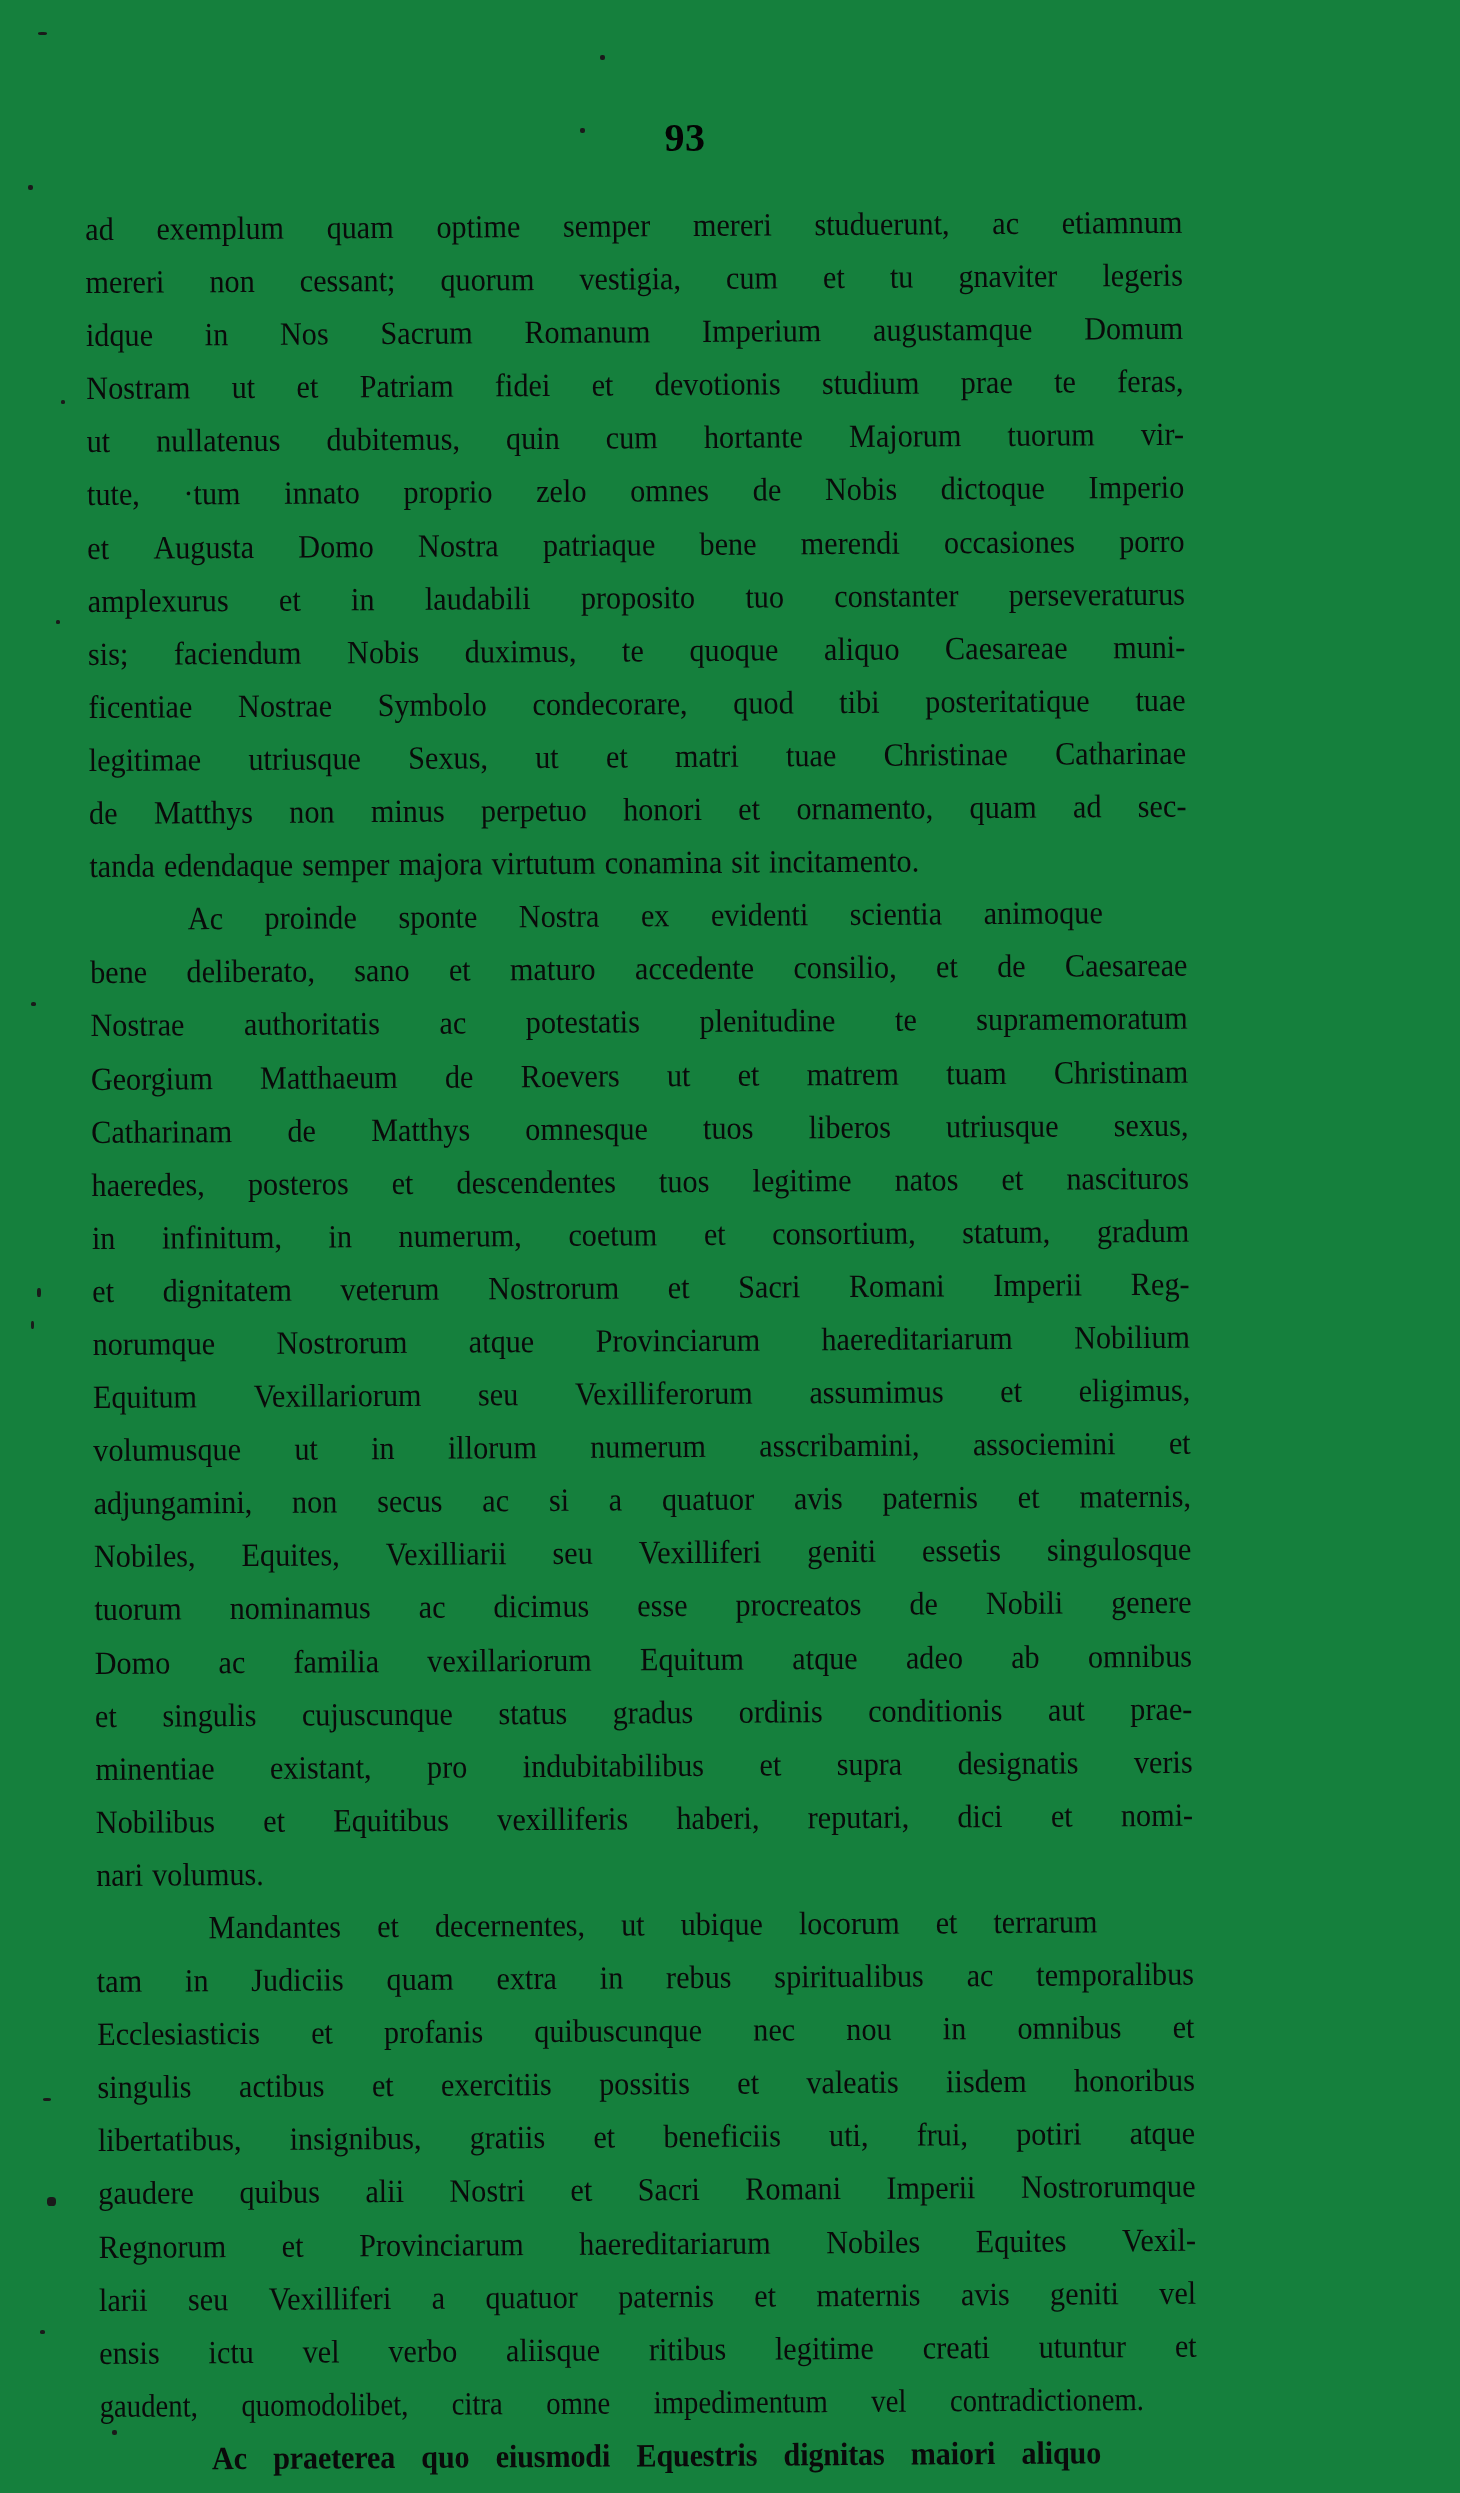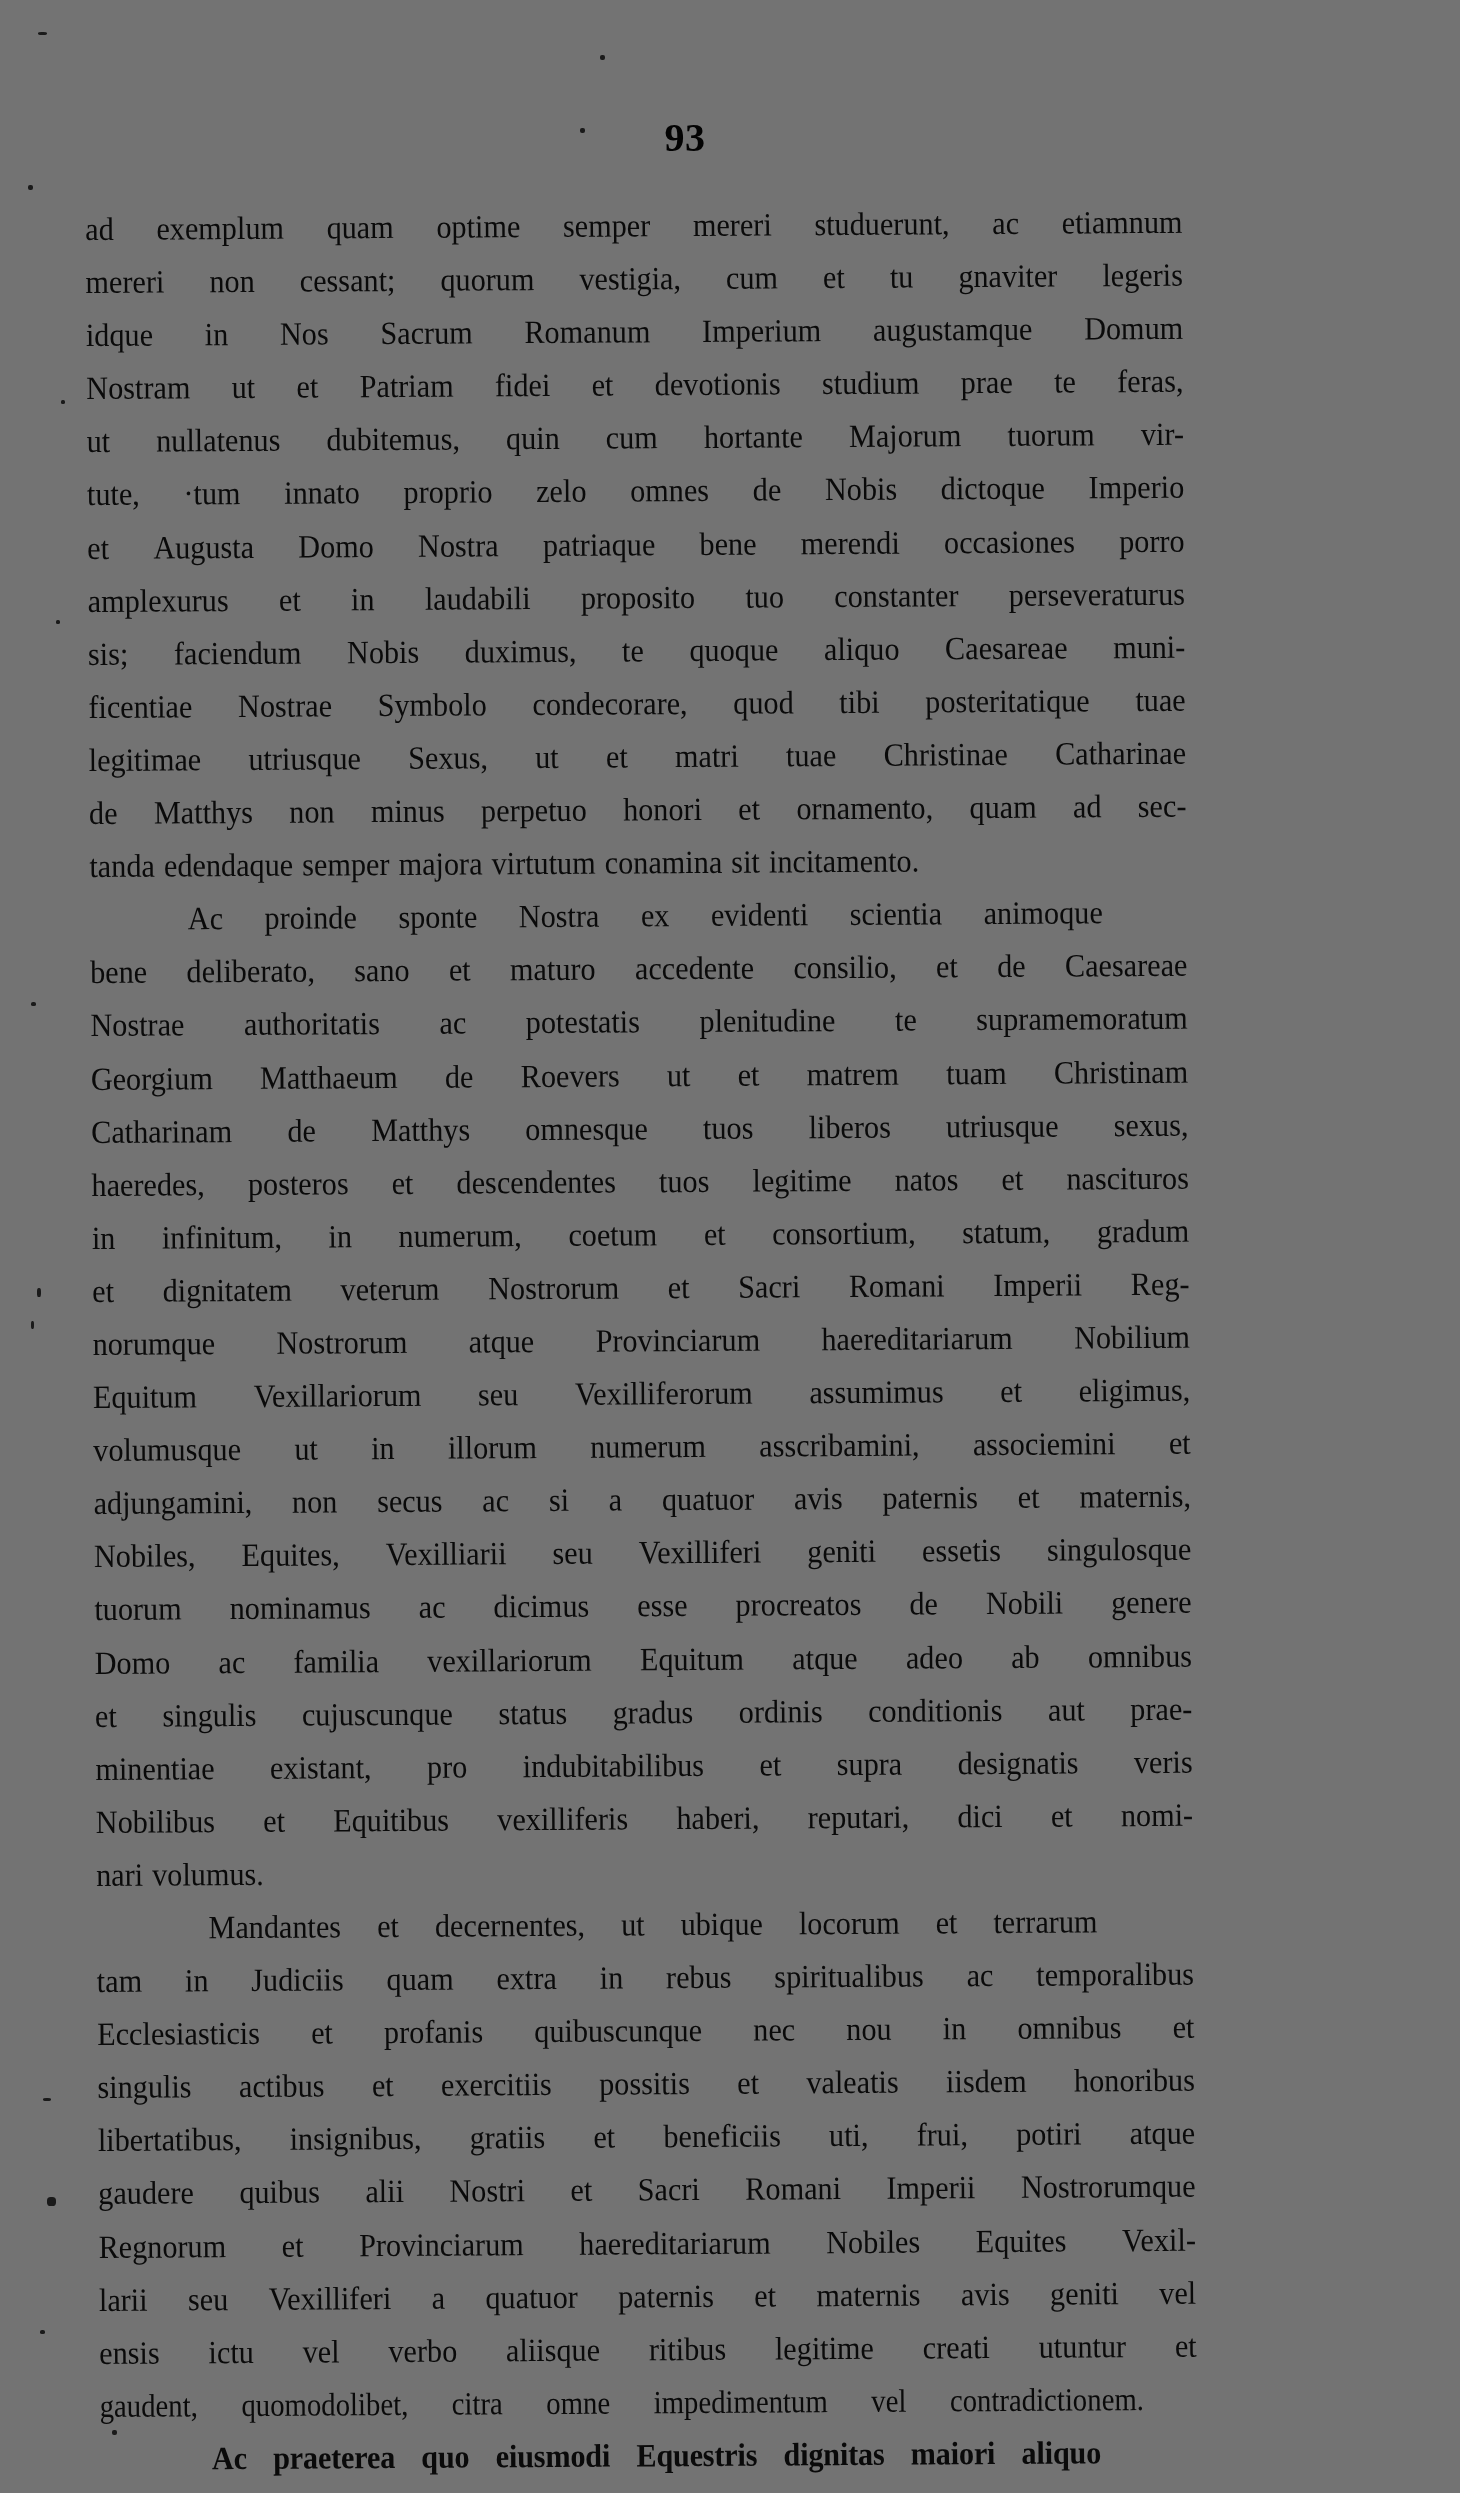--- a/index.html
+++ b/index.html
@@ -7,21 +7,21 @@
     padding: 0;
     background: #ffffff;
   }
   body {
     font-family: "Liberation Serif", "DejaVu Serif", serif;
   }
   .page {
     position: relative;
     width: 1460px;
     height: 2493px;
-    background: #737373;
+    background: #15803d;
     overflow: hidden;
   }
 
   
   .folio {
     position: absolute;
     left: 0;
     top: 114px;
     width: 1370px;
     text-align: center;

